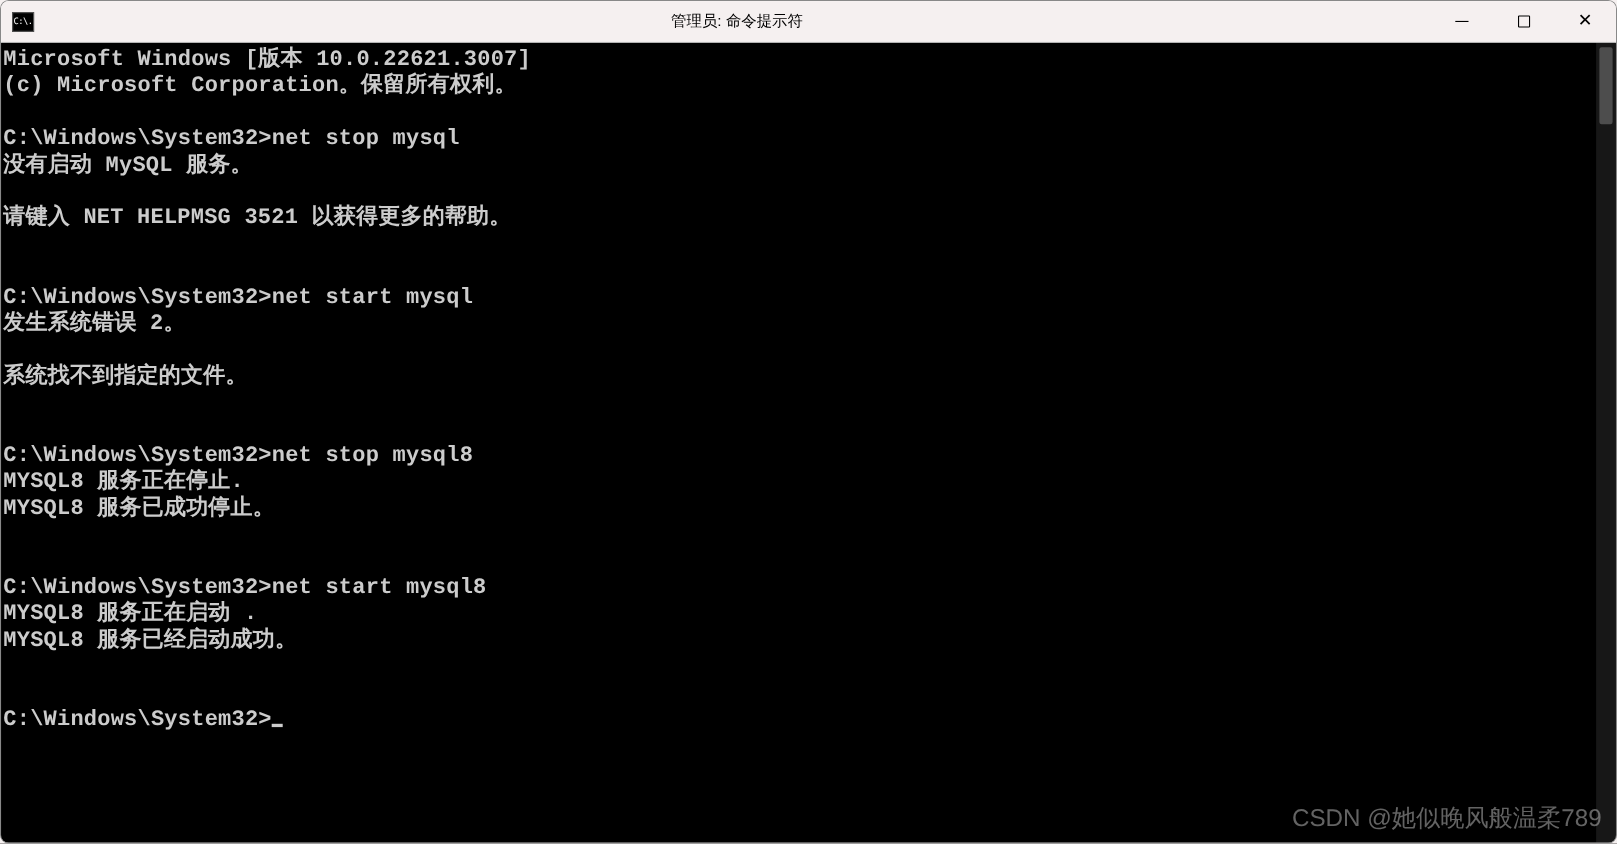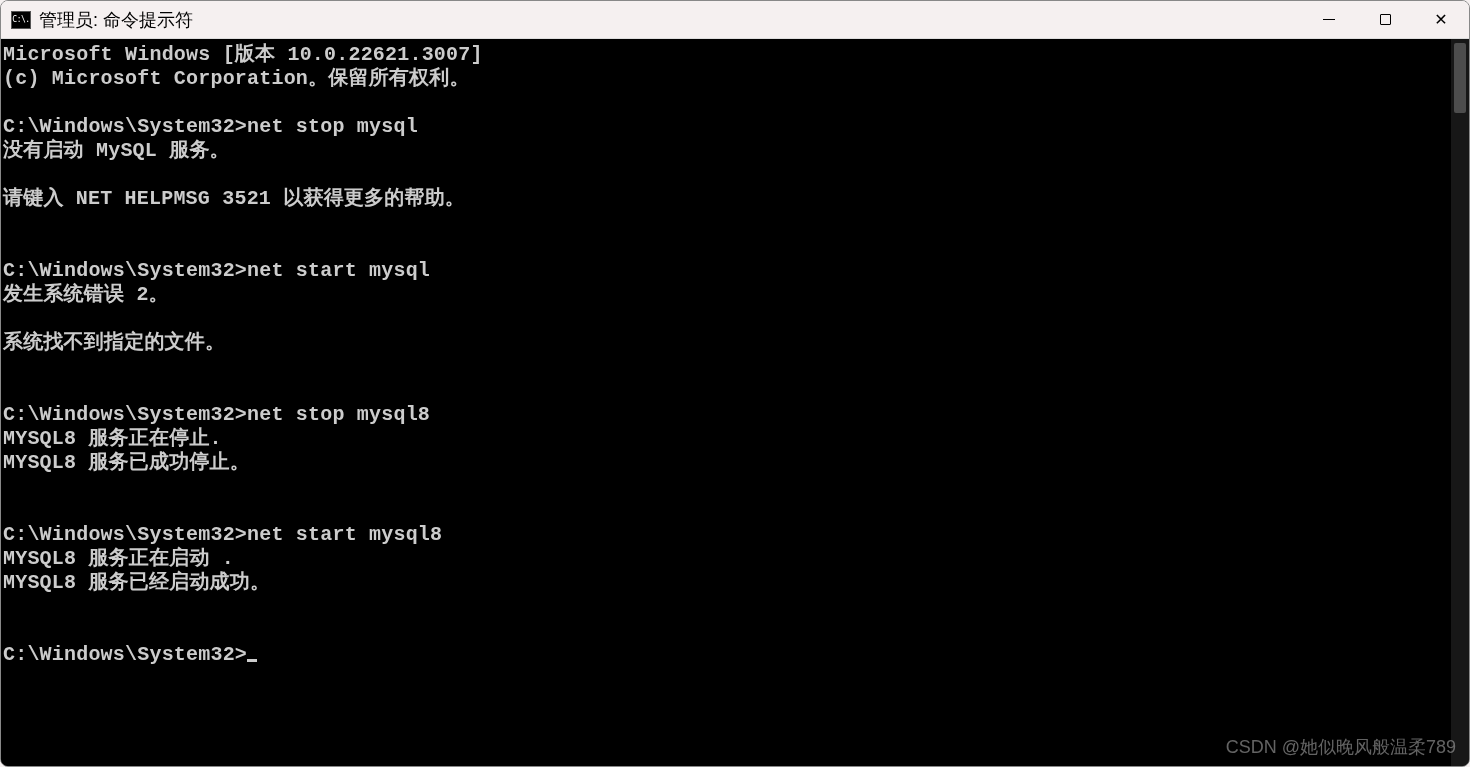--- a/index.html
+++ b/index.html
@@ -38,23 +38,24 @@
       color: #fff;
       font-size: 8px;
       font-family: monospace;
       display: flex;
       align-items: center;
       justify-content: center;
       margin-right: 8px;
       letter-spacing: -0.5px;
     }
     .titlebar-text {
-      font-size: 18px;
+      font-size: 14px;
       color: #000;
       flex: 1;
+      text-align: center;
     }
     .titlebar-controls {
       display: flex;
       height: 100%;
     }
     .titlebar-btn {
       width: 56px;
       height: 100%;
       display: flex;
       align-items: center;
@@ -104,21 +105,21 @@
       width: 10px;
       height: 3px;
       background: #ccc;
       vertical-align: -2px;
     }
     .watermark {
       position: absolute;
       bottom: 8px;
       right: 14px;
       color: rgba(180,180,180,0.55);
-      font-size: 18px;
+      font-size: 22px;
       font-family: "Microsoft YaHei", sans-serif;
       pointer-events: none;
     }
   </style>
 </head>
 <body>
 
 <div class="window">
   <div class="titlebar">
     <div class="titlebar-icon">C:\.</div>

